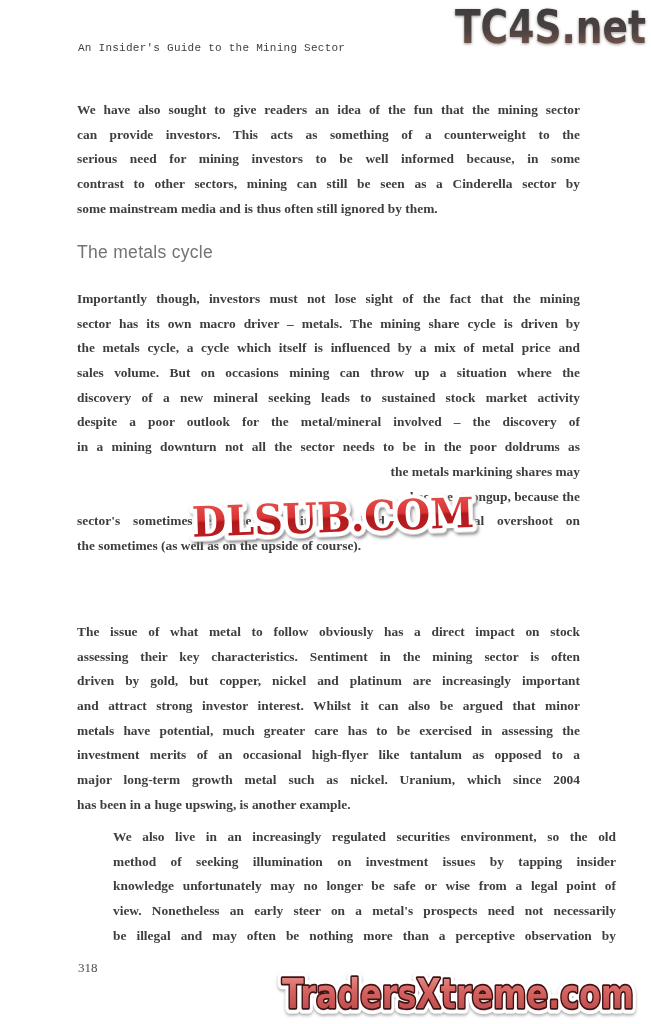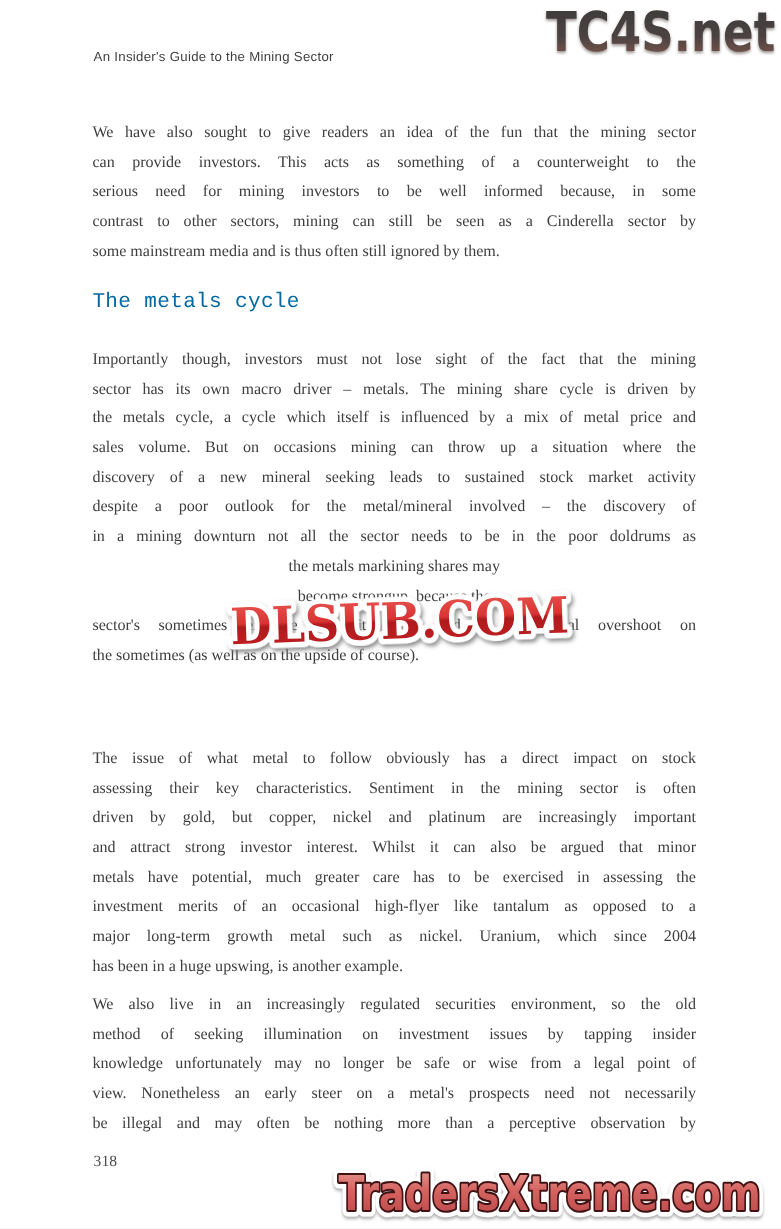--- a/index.html
+++ b/index.html
@@ -6,45 +6,46 @@
   .page{
     position:relative;
     width:651px;height:1024px;
     background:#ffffff;
     overflow:hidden;
     font-family:"Liberation Serif", serif;
   }
   
   .running-head{
     position:absolute;left:78px;top:42px;
-    font-family:Liberation Sans, sans-serif;
+    font-family:Liberation Mono, monospace;
     font-size:11px;letter-spacing:.25px;color:#3f3f3f;
   }
   .tc4s-logo{position:absolute;right:1px;top:0;width:199px;height:54px;}
   
   .para{
     position:absolute;left:77px;width:503px;
     font-size:13.4px;color:#3e3e3e;
   }
   .line{
     height:24.7px;line-height:24.7px;
     text-align:justify;text-align-last:justify;
     white-space:nowrap;
+    font-weight:bold;
   }
   .line.last{text-align-last:left;}
-  .fragline{display:flex;justify-content:center;}
+  .fragline{display:flex;justify-content:flex-end;}
   .p1{top:98px;}
   .section-heading{
     position:absolute;left:77px;top:242px;
-    font-family:Liberation Mono, monospace;
-    font-size:17.5px;font-weight:400;letter-spacing:.3px;color:#0369a1;
+    font-family:Liberation Sans, sans-serif;
+    font-size:17.5px;font-weight:400;letter-spacing:.3px;color:#737373;
   }
   .p2{top:287px;}
   .p3{top:620px;}
-  .p4{top:825px;}
+  .p4{top:825px;margin-left:36px;}
   
   .dlsub-watermark{
     position:absolute;left:184px;top:486px;width:298px;height:60px;
     transform:rotate(-2deg);transform-origin:50% 50%;
     pointer-events:none;
   }
   
   .page-number{
     position:absolute;left:78px;top:960px;
     font-size:13px;color:#4d4d4d;

